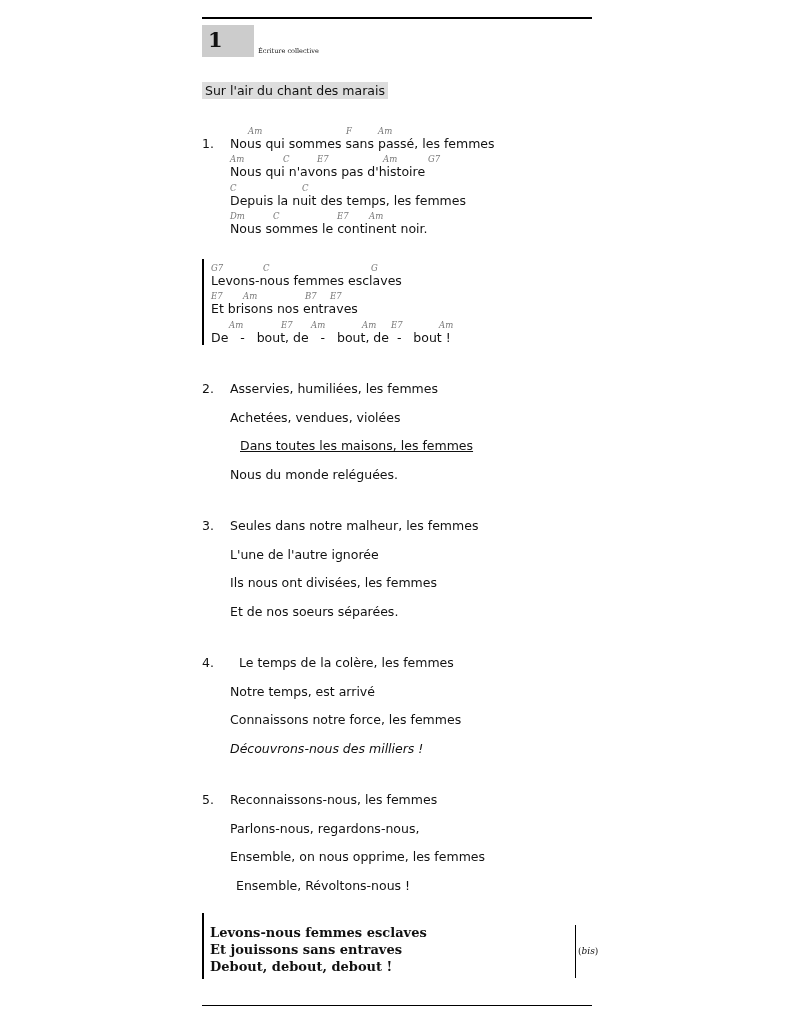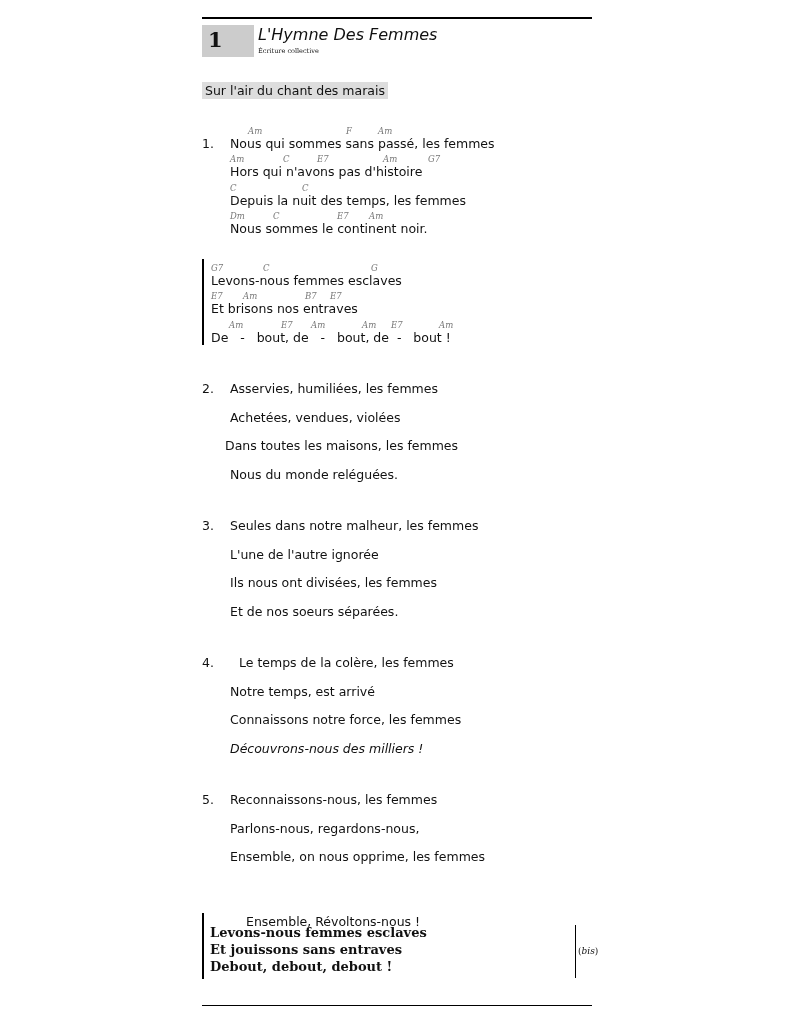--- a/index.html
+++ b/index.html
@@ -22,38 +22,37 @@
 </style>
 </head>
 <body>
 
 <div class="page">
   <div class="rule-top"></div>
 
   <div class="num-box">
     <span>1</span>
   </div>
-  <div class="title">L'Hymne Des Femmes</div>
   <div class="author">Écriture collective</div>
 
   <div class="tune">Sur l'air du chant des marais</div>
 
   <div class="vnum" style="left:202px; top:136px;">1.</div>
   <div>
     <div class="chord" style="left:248px; top:126px;">Am</div>
     <div class="chord" style="left:346px; top:126px;">F</div>
     <div class="chord" style="left:378px; top:126px;">Am</div>
     <div class="line" style="left:230px; top:136px;">Nous qui sommes sans passé, les femmes</div>
 
     <div class="chord" style="left:230px; top:154px;">Am</div>
     <div class="chord" style="left:283px; top:154px;">C</div>
     <div class="chord" style="left:317px; top:154px;">E7</div>
     <div class="chord" style="left:383px; top:154px;">Am</div>
     <div class="chord" style="left:428px; top:154px;">G7</div>
-    <div class="line" style="left:230px; top:164px;">Hors qui n'avons pas d'histoire</div>
+    <div class="line" style="left:230px; top:164px;">Nous qui n'avons pas d'histoire</div>
 
     <div class="chord" style="left:230px; top:183px;">C</div>
     <div class="chord" style="left:302px; top:183px;">C</div>
     <div class="line" style="left:230px; top:193px;">Depuis la nuit des temps, les femmes</div>
 
     <div class="chord" style="left:230px; top:211px;">Dm</div>
     <div class="chord" style="left:273px; top:211px;">C</div>
     <div class="chord" style="left:337px; top:211px;">E7</div>
     <div class="chord" style="left:369px; top:211px;">Am</div>
     <div class="line" style="left:230px; top:221px;">Nous sommes le continent noir.</div>
@@ -78,21 +77,21 @@
     <div class="chord" style="left:362px; top:320px;">Am</div>
     <div class="chord" style="left:391px; top:320px;">E7</div>
     <div class="chord" style="left:439px; top:320px;">Am</div>
     <div class="line" style="left:211px; top:330px; white-space:pre;">De   -   bout, de   -   bout, de  -   bout !</div>
   </div>
 
   <div>
     <div class="vnum" style="left:202px; top:381px;">2.</div>
     <div class="line" style="left:230px; top:381px;">Asservies, humiliées, les femmes</div>
     <div class="line" style="left:230px; top:410px;text-align:center;">Achetées, vendues, violées</div>
-    <div class="line" style="left:225px; top:438px;">Dans toutes les maisons, les femmes</div>
+    <div class="line" style="left:240px; top:438px;text-decoration:underline;">Dans toutes les maisons, les femmes</div>
     <div class="line" style="left:230px; top:467px;">Nous du monde reléguées.</div>
   </div>
 
   <div>
     <div class="vnum" style="left:202px; top:518px;">3.</div>
     <div class="line" style="left:230px; top:518px;">Seules dans notre malheur, les femmes</div>
     <div class="line" style="left:230px; top:547px;">L'une de l'autre ignorée</div>
     <div class="line" style="left:230px; top:575px;">Ils nous ont divisées, les femmes</div>
     <div class="line" style="left:230px; top:604px;">Et de nos soeurs séparées.</div>
   </div>
@@ -103,21 +102,21 @@
     <div class="line" style="left:230px; top:684px;">Notre temps, est arrivé</div>
     <div class="line" style="left:230px; top:712px;">Connaissons notre force, les femmes</div>
     <div class="line" style="left:230px; top:741px;font-style:italic;">Découvrons-nous des milliers !</div>
   </div>
 
   <div>
     <div class="vnum" style="left:202px; top:792px;">5.</div>
     <div class="line" style="left:230px; top:792px;">Reconnaissons-nous, les femmes</div>
     <div class="line" style="left:230px; top:821px;">Parlons-nous, regardons-nous,</div>
     <div class="line" style="left:230px; top:849px;">Ensemble, on nous opprime, les femmes</div>
-    <div class="line" style="left:246px; top:878px;margin-top:36px;">Ensemble, Révoltons-nous !</div>
+    <div class="line" style="left:236px; top:878px;">Ensemble, Révoltons-nous !</div>
   </div>
 
   <div class="bar" style="left:202px; top:913px; width:2px; height:66px;"></div>
   <div>
     <div class="final" style="left:210px; top:925px;">Levons-nous femmes esclaves</div>
     <div class="final" style="left:210px; top:942px;">Et jouissons sans entraves</div>
     <div class="final" style="left:210px; top:959px;">Debout, debout, debout !</div>
   </div>
   <div class="bar" style="left:575px; top:925px; width:1px; height:53px;"></div>
   <div class="bis" style="left:578px; top:946px;"><span>(</span><i>bis</i><span>)</span></div>

